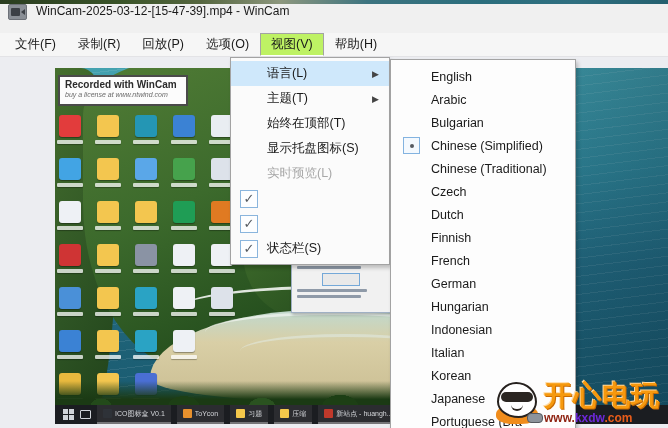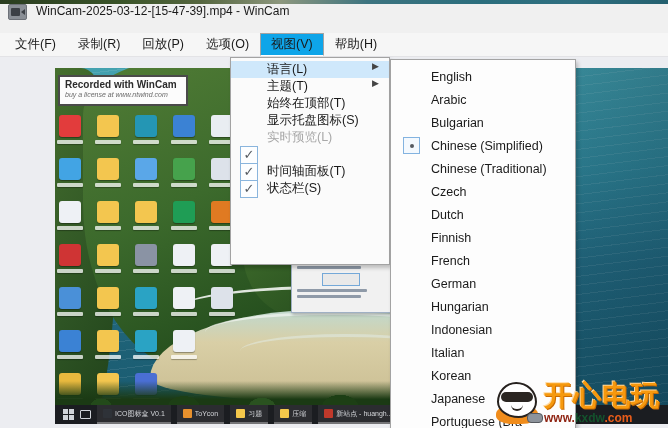--- a/index.html
+++ b/index.html
@@ -15,21 +15,21 @@
     display:flex; align-items:flex-start; padding-left:8px; z-index:4; }
   .app-icon { width:19px; height:16px; background:#8a8f96; border-radius:2px; position:relative; margin-right:9px; border:1px solid #6d7178; }
   .app-icon:before { content:""; position:absolute; left:2px; top:3px; width:9px; height:8px; background:#3c4046; border-radius:1px; }
   .app-icon:after { content:""; position:absolute; right:1px; top:4px; width:4px; height:6px; background:#3c4046; clip-path:polygon(0 50%,100% 0,100% 100%); }
   .title-text { font-size:12px; color:#1a1a1a; }
 
   
   .menubar { position:absolute; left:0; top:33px; width:668px; height:24px; background:#f6f6f6;
     display:flex; align-items:stretch; padding-left:4px; z-index:4; border-bottom:1px solid #e3e3e6; }
   .menu-btn { font-size:12.5px; color:#1a1a1a; padding:0 10px; display:flex; align-items:center; border:1px solid transparent; }
-  .menu-btn.active { background:#0ea5e9; border:1px solid #a3a3a3; border-bottom-color:#ffffff; }
+  .menu-btn.active { background:#bef264; border:1px solid #a3a3a3; border-bottom-color:#ffffff; }
 
   
   .client { position:absolute; left:0; top:58px; width:668px; height:370px; background:#ecedf1; z-index:1; }
   .video { position:absolute; left:55px; top:10px; width:613px; height:356px; overflow:hidden; background:#2a7d92; }
   .ocean { position:absolute; inset:0;
     background:linear-gradient(180deg,#44a2b0 0%,#338painted 0%,#338da0 28%,#256f86 55%,#1d6075 80%,#195a70 100%); }
   .ocean { background:linear-gradient(180deg,#44a2b0 0%,#338da0 28%,#256f86 55%,#1d6075 80%,#195a70 100%); }
   .ocean-shade { position:absolute; inset:0; background:linear-gradient(90deg,rgba(0,20,35,0) 55%,rgba(5,30,48,.30) 100%); }
   .ocean-waves { position:absolute; inset:0; opacity:.18;
     background:repeating-linear-gradient(173deg,rgba(255,255,255,.5) 0 1px,transparent 1px 9px); }
@@ -82,21 +82,21 @@
   .tb-start i { background:#cfd3d8; }
   .tb-view { width:11px; height:9px; border:1px solid #cfd3d8; border-radius:1px; }
   .tb-btn { height:19px; display:flex; align-items:center; gap:3px; padding:0 6px; background:rgba(255,255,255,.07);
     border-bottom:2px solid rgba(255,255,255,.35); max-width:92px; overflow:hidden; }
   .tb-ico { width:9px; height:9px; border-radius:1px; flex:0 0 auto; }
   .tb-lbl { font-size:7px; color:#d4d6da; white-space:nowrap; overflow:hidden; }
 
   
   .dropdown { position:absolute; left:230px; top:57px; width:160px; height:208px; background:#fbfbfb;
     border:1px solid #a3a3a3; box-shadow:2px 3px 4px rgba(0,0,0,.22); z-index:10; padding-top:3px; }
-  .vm-item { height:17px; display:flex; align-items:flex-start; position:relative; cursor:default; }
+  .vm-item { height:25px; display:flex; align-items:center; position:relative; cursor:default; }
   .vm-item.hl { background:#cfe8fb; }
   .vm-gutter { width:36px; display:flex; justify-content:center; align-items:center; flex:0 0 auto; }
   .vm-check { width:18px; height:18px; border:1px solid #8ab5dd; background:#fdfeff; color:#555a60;
     font-size:13px; font-weight:bold; line-height:16px; text-align:center; }
   .vm-label { font-size:12.5px; color:#1a1a1a; }
   .vm-item.disabled .vm-label { color:#a8a8a8; }
   .vm-arrow { position:absolute; right:10px; font-size:9px; color:#444; }
 
   
   .submenu { position:absolute; left:390px; top:59px; width:186px; height:420px; background:#fdfdfd;
@@ -113,21 +113,21 @@
   .mascot .body { position:absolute; left:2px; bottom:1px; width:42px; height:20px; background:#f08c1b; border-radius:50% 50% 40% 40%; }
   .mascot .face { position:absolute; left:3px; top:1px; width:40px; height:36px; background:#ffffff; border:2px solid #26211e;
     border-radius:48% 52% 46% 54%/55% 55% 45% 45%; }
   .mascot .glasses { position:absolute; left:7px; top:11px; width:32px; height:10px; background:#2b2622; border-radius:5px; }
   .mascot .mouth { position:absolute; left:17px; top:24px; width:12px; height:6px; border-bottom:2px solid #2b2622; border-radius:0 0 10px 10px; }
   .mascot .pad { position:absolute; right:-3px; bottom:2px; width:16px; height:10px; background:#8d939b; border:1px solid #55595f; border-radius:4px; }
   .logo-text { margin-left:4px; line-height:1; }
   .logo-title { font-size:28px; font-weight:bold; color:#f6990e; letter-spacing:1px; white-space:nowrap;
     text-shadow:1px 1px 0 #c96b04, -1px -1px 0 #ffd9a0; }
   .logo-url { font-size:12px; font-weight:bold; margin-top:2px; white-space:nowrap; }
-  .logo-url .p1 { color:#8f2413; } .logo-url .p2 { color:#14532d; } .logo-url .p3 { color:#e85c1a; }
+  .logo-url .p1 { color:#8f2413; } .logo-url .p2 { color:#6d28d9; } .logo-url .p3 { color:#e85c1a; }
 </style>
 </head>
 <body>
 
 <div class="top-strip"></div>
 
 <div class="titlebar">
   <div class="app-icon"></div>
   <div class="title-text">WinCam-2025-03-12-[15-47-39].mp4 - WinCam</div>
 </div>
@@ -268,21 +268,20 @@
     </div>
     <div class="vm-item">
       <span class="vm-gutter">
         <span class="vm-check">✓</span>
       </span>
     </div>
     <div class="vm-item">
       <span class="vm-gutter">
         <span class="vm-check">✓</span>
       </span>
-      <span class="vm-label">时间轴面板(T)</span>
     </div>
     <div class="vm-item">
       <span class="vm-gutter">
         <span class="vm-check">✓</span>
       </span>
       <span class="vm-label">状态栏(S)</span>
     </div>
   </div>
 
 <div class="submenu" id="lang-menu">

